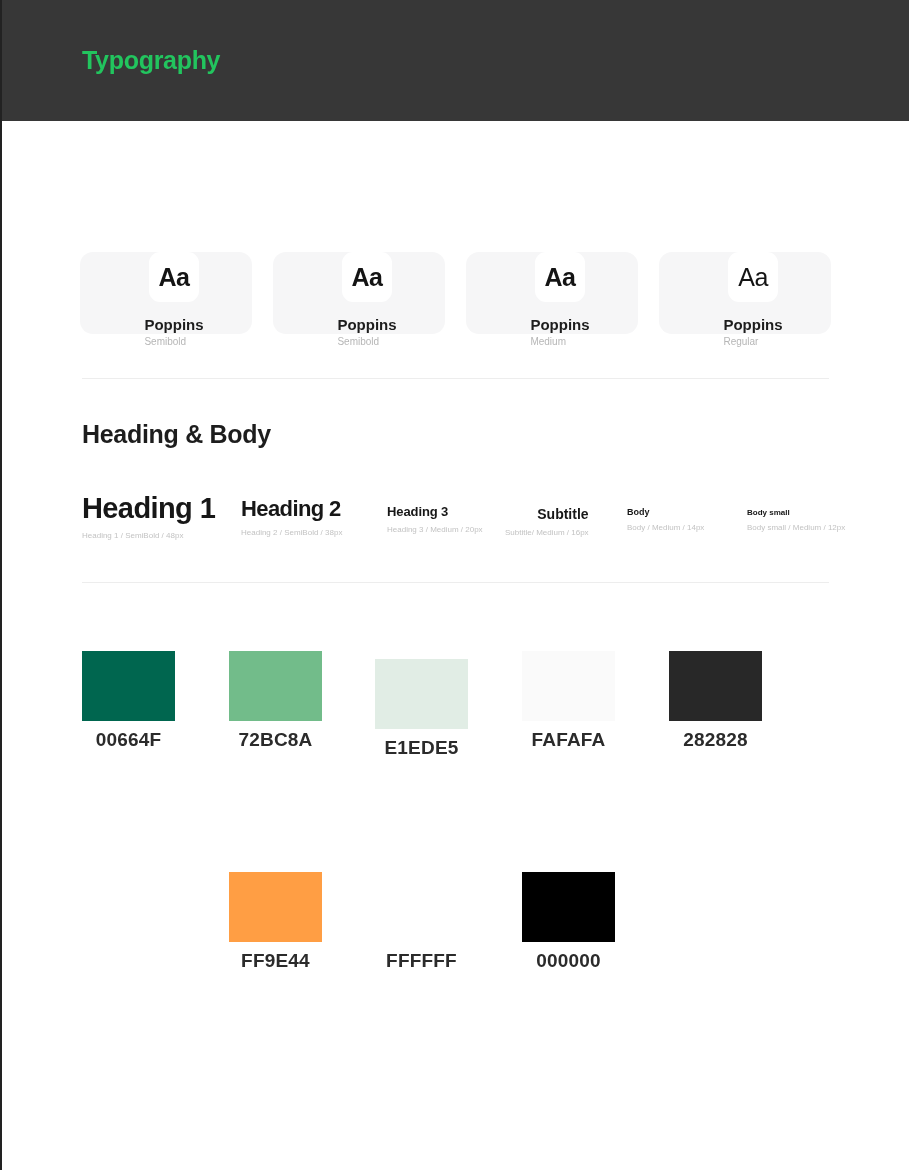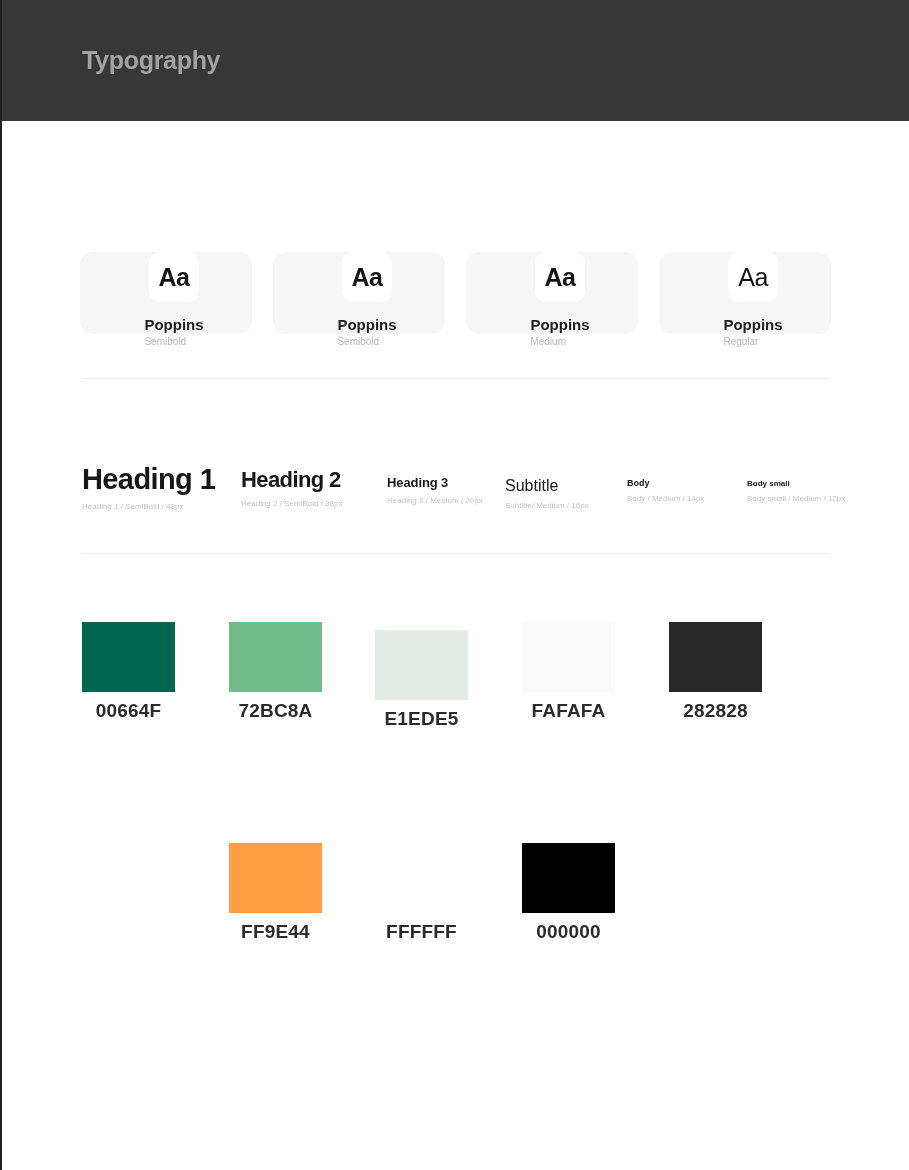--- a/index.html
+++ b/index.html
@@ -22,21 +22,21 @@
   }
 
   
   .band {
     width: 100%;
     background: #373737;
     display: flex;
     align-items: center;
   }
   .band-title {
-    color: #a3a3a3;
+    color: #22c55e;
     font-size: 25px;
     font-weight: bold;
     letter-spacing: -0.3px;
     padding-left: 80px;
   }
   #band-typography { height: 121px; }
   #band-farben { height: 121px; }
 
   
   .section-title {
@@ -198,41 +198,42 @@
         <span class="font-weight-label">Regular</span>
       </div>
     </div>
 
   </div>
 
   <div style="height:44px;"></div>
   <div class="divider"></div>
 
   <div style="height:41px;"></div>
+  <div class="section-title">Heading &amp; Body</div>
 
   <div style="height:43px;"></div>
   <div class="type-row">
 
     <div class="type-sample" style="left:80px; top:0;">
       <span class="type-name" style="font-size:29px;font-weight:700;">Heading 1</span>
       <span class="type-caption">Heading 1 / SemiBold / 48px</span>
     </div>
 
     <div class="type-sample" style="left:239px; top:4px;">
       <span class="type-name" style="font-size:22px;font-weight:700;">Heading 2</span>
       <span class="type-caption">Heading 2 / SemiBold / 38px</span>
     </div>
 
     <div class="type-sample" style="left:385px; top:12px;">
       <span class="type-name" style="font-size:13px;font-weight:600;letter-spacing:-0.1px;">Heading 3</span>
       <span class="type-caption">Heading 3 / Medium / 20px</span>
     </div>
 
     <div class="type-sample" style="left:503px; top:14px;">
-      <span class="type-name" style="font-size:16px;font-weight:400;letter-spacing:0;">Subtitle</span>
+      <span class="type-name" style="font-size:14px;font-weight:700;letter-spacing:0;text-align:right;">Subtitle</span>
       <span class="type-caption">Subtitle/ Medium / 16px</span>
     </div>
 
     <div class="type-sample" style="left:625px; top:15px;">
       <span class="type-name" style="font-size:9px;font-weight:700;letter-spacing:0;">Body</span>
       <span class="type-caption">Body / Medium / 14px</span>
     </div>
 
     <div class="type-sample" style="left:745px; top:16px;">
       <span class="type-name" style="font-size:8px;font-weight:700;letter-spacing:0;">Body small</span>

